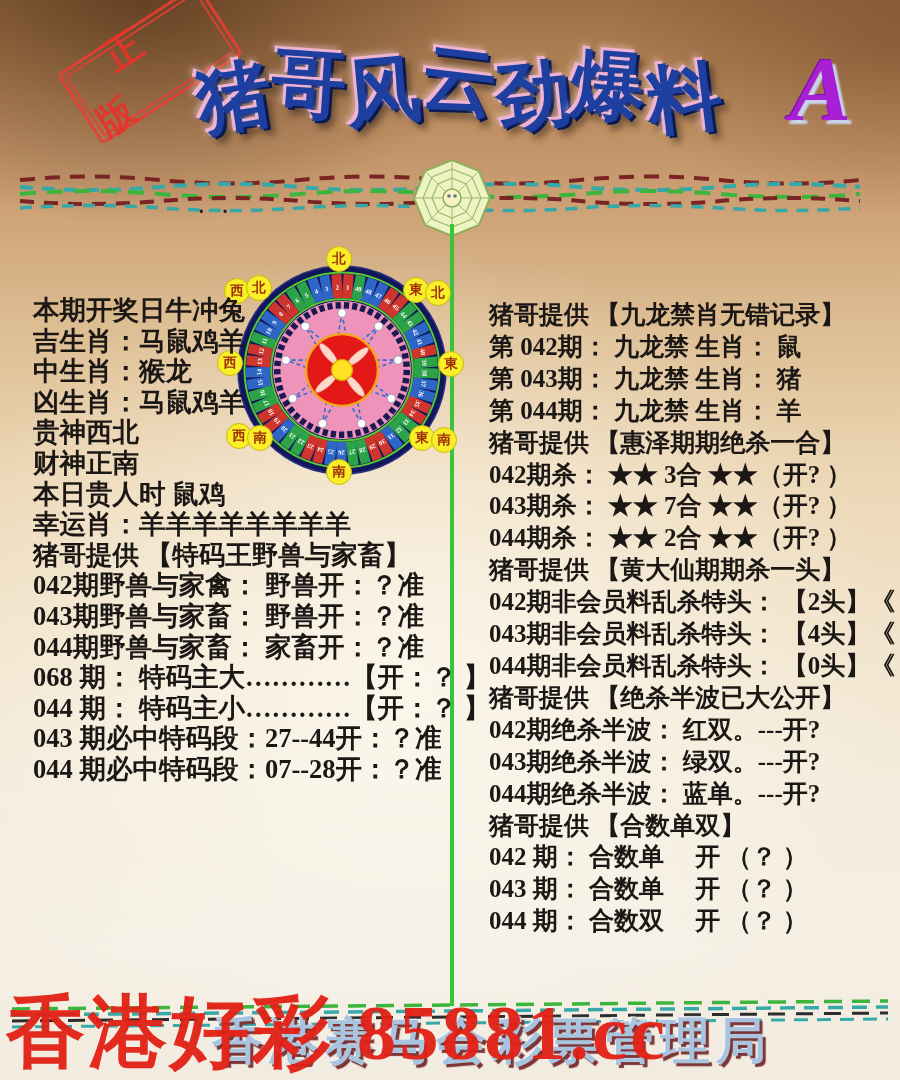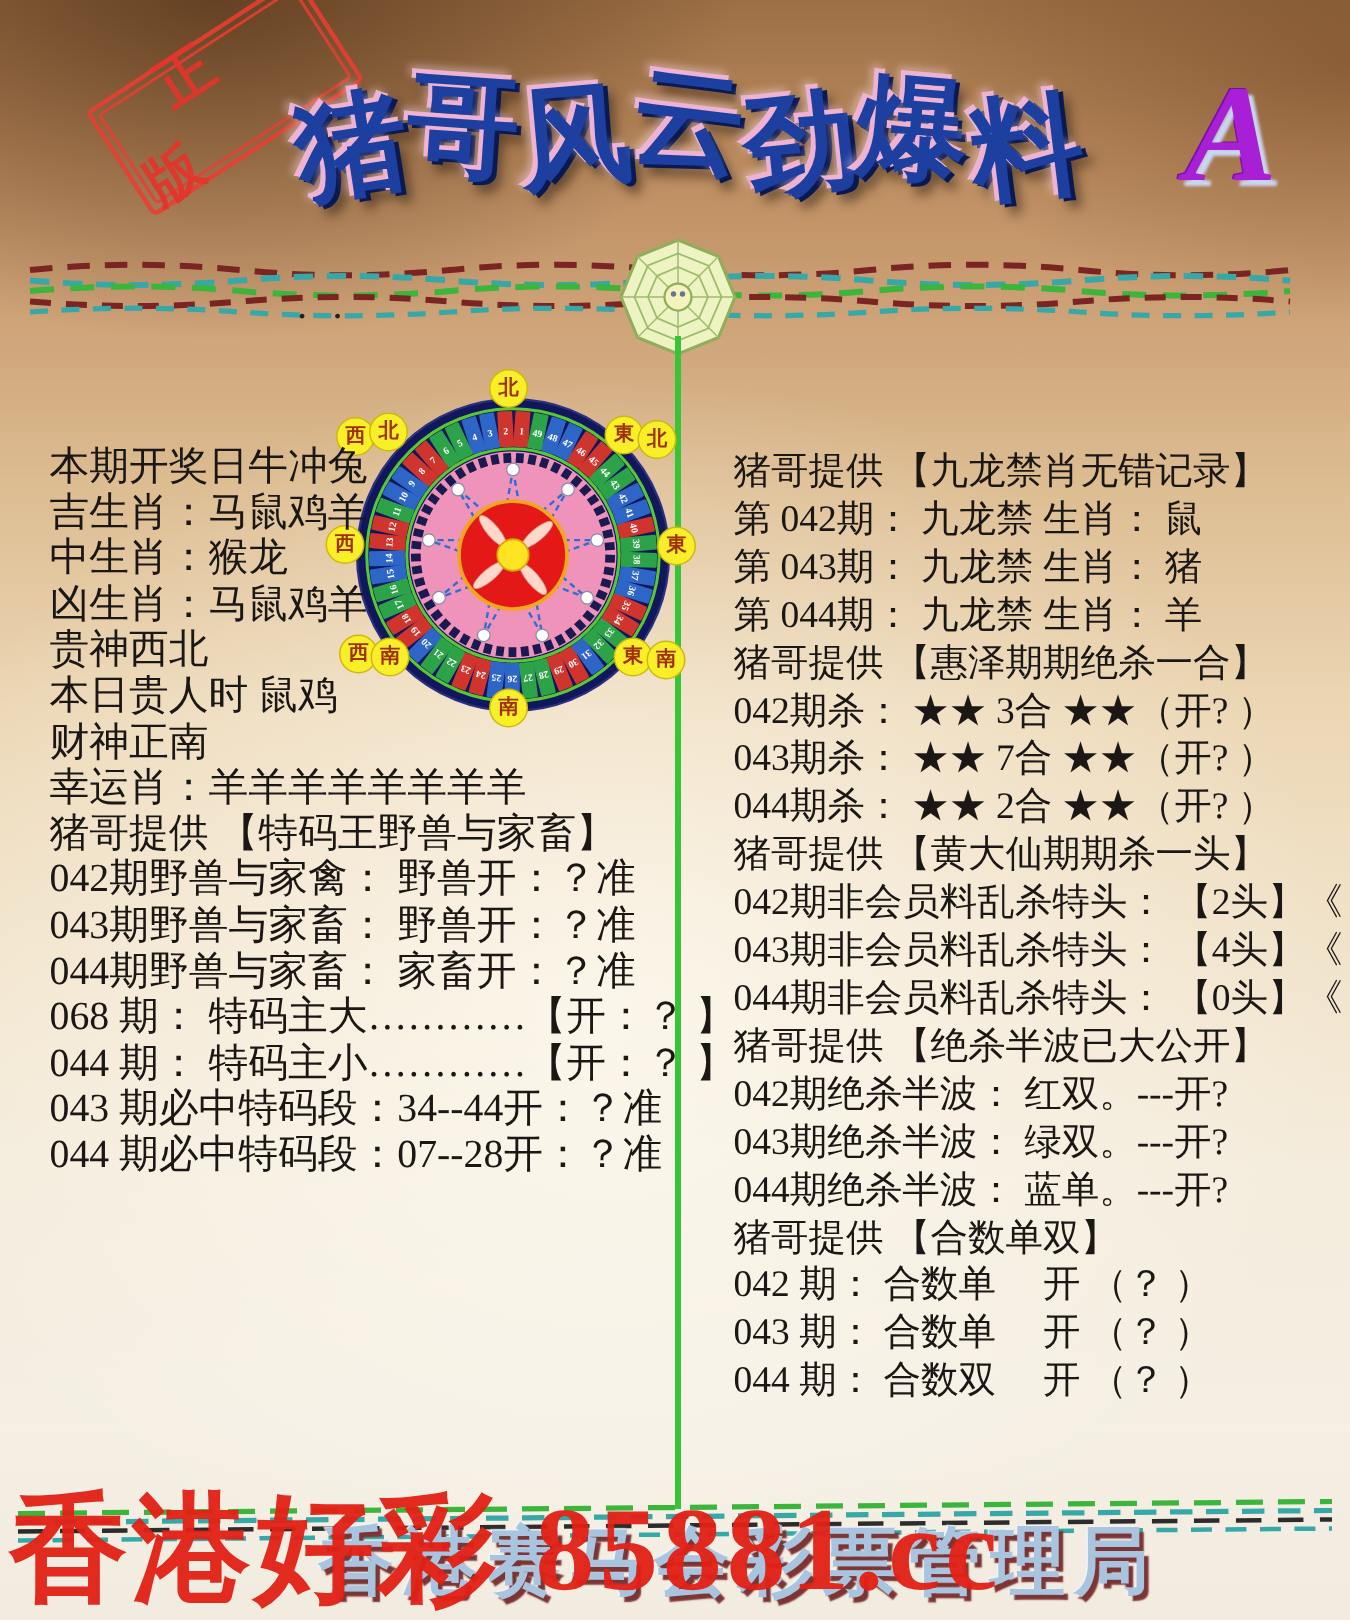--- a/index.html
+++ b/index.html
@@ -28,21 +28,21 @@
     color:#a81fd6;text-shadow:4px 4px 2px #c9d6f2,-1px -1px 0 #7a0fa8;}
   .dots{position:absolute;left:198px;top:200px;font-size:20px;font-weight:bold;color:#222;letter-spacing:6px;}
   
   .top-divider{position:absolute;left:15px;top:168px;}
   .bottom-divider{position:absolute;left:10px;top:996px;}
   .ornament{position:absolute;left:408px;top:158px;}
   .vline{position:absolute;left:450px;top:224px;width:3.5px;height:782px;background:#38c438;}
   
   .wheel{position:absolute;left:213px;top:237px;}
   
-  .line{white-space:nowrap;font-weight:normal;color:#1b1714;}
+  .line{white-space:nowrap;font-weight:bold;color:#1b1714;}
   .col-left{position:absolute;left:33px;top:295px;font-size:26.5px;line-height:30.6px;}
   .col-right{position:absolute;left:489px;top:299px;font-size:25px;line-height:31.9px;}
   
   .issuer{position:absolute;left:212px;top:1008px;font-size:50px;font-weight:bold;letter-spacing:6px;
     color:#a9c4de;text-shadow:3px 3px 1px #7c3434,-1px -1px 1px #eef4fa;white-space:nowrap;}
   .watermark{position:absolute;left:6px;top:980px;font-size:79px;font-weight:bold;letter-spacing:3px;
     color:#e32015;opacity:.95;white-space:nowrap;}
 </style>
 </head>
 <body>
@@ -409,30 +409,30 @@
         </g>
       </g>
   </svg>
 
   <div class="col-left">
     <div class="line">本期开奖日牛冲兔</div>
     <div class="line">吉生肖：马鼠鸡羊</div>
     <div class="line">中生肖：猴龙</div>
     <div class="line">凶生肖：马鼠鸡羊</div>
     <div class="line">贵神西北</div>
+    <div class="line">财神正南</div>
     <div class="line">本日贵人时 鼠鸡</div>
-    <div class="line">财神正南</div>
     <div class="line">幸运肖：羊羊羊羊羊羊羊羊</div>
     <div class="line">猪哥提供 【特码王野兽与家畜】</div>
     <div class="line">042期野兽与家禽： 野兽开：？准</div>
     <div class="line">043期野兽与家畜： 野兽开：？准</div>
     <div class="line">044期野兽与家畜： 家畜开：？准</div>
     <div class="line">068 期： 特码主大…………【开：？ 】</div>
     <div class="line">044 期： 特码主小…………【开：？ 】</div>
-    <div class="line">043 期必中特码段：34--44开：？准</div>
+    <div class="line">043 期必中特码段：27--44开：？准</div>
     <div class="line">044 期必中特码段：07--28开：？准</div>
   </div>
 
   <div class="col-right">
     <div class="line">猪哥提供 【九龙禁肖无错记录】</div>
     <div class="line">第 042期： 九龙禁 生肖： 鼠</div>
     <div class="line">第 043期： 九龙禁 生肖： 猪</div>
     <div class="line">第 044期： 九龙禁 生肖： 羊</div>
     <div class="line">猪哥提供 【惠泽期期绝杀一合】</div>
     <div class="line">042期杀： ★★ 3合 ★★（开?  ）</div>

